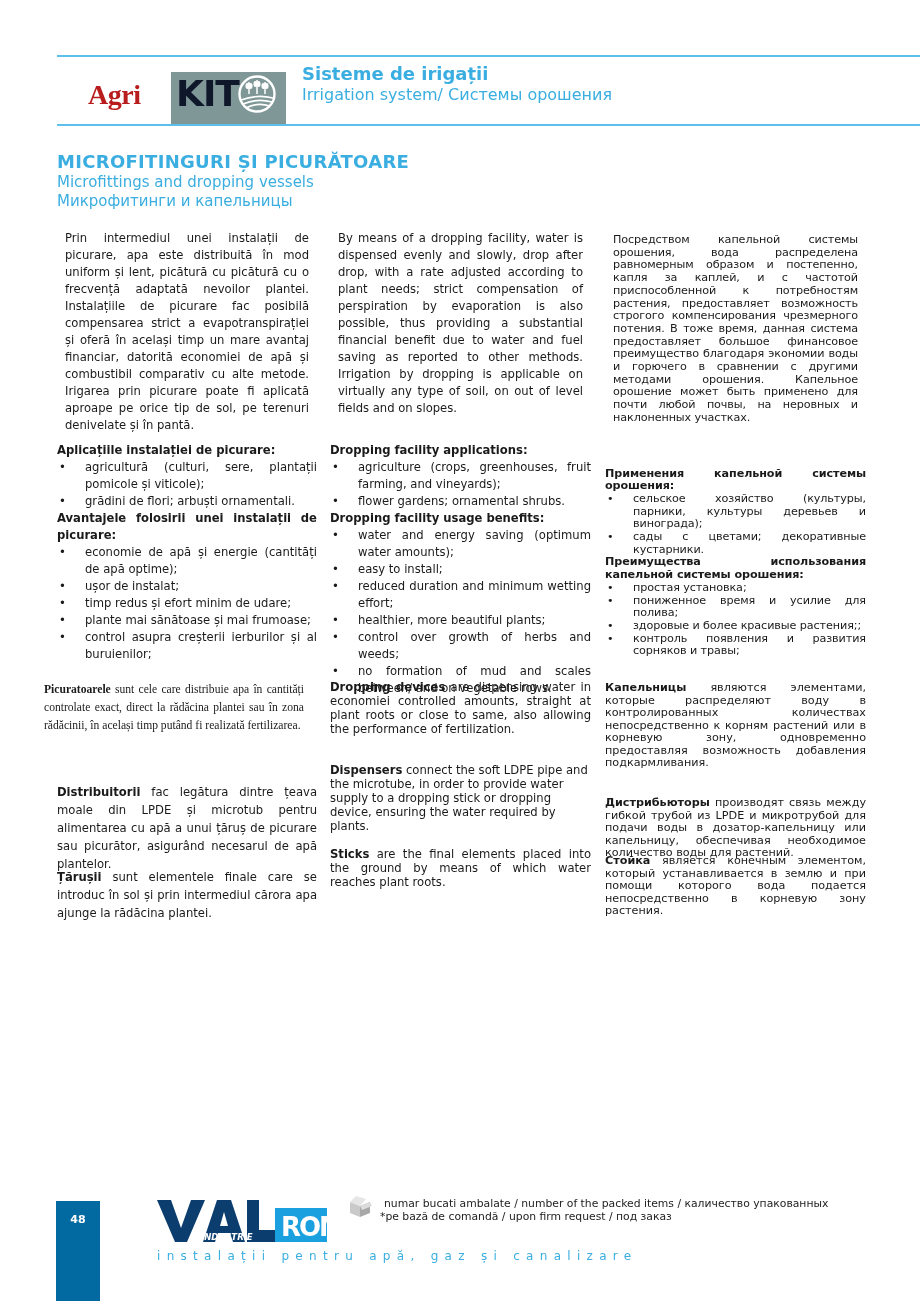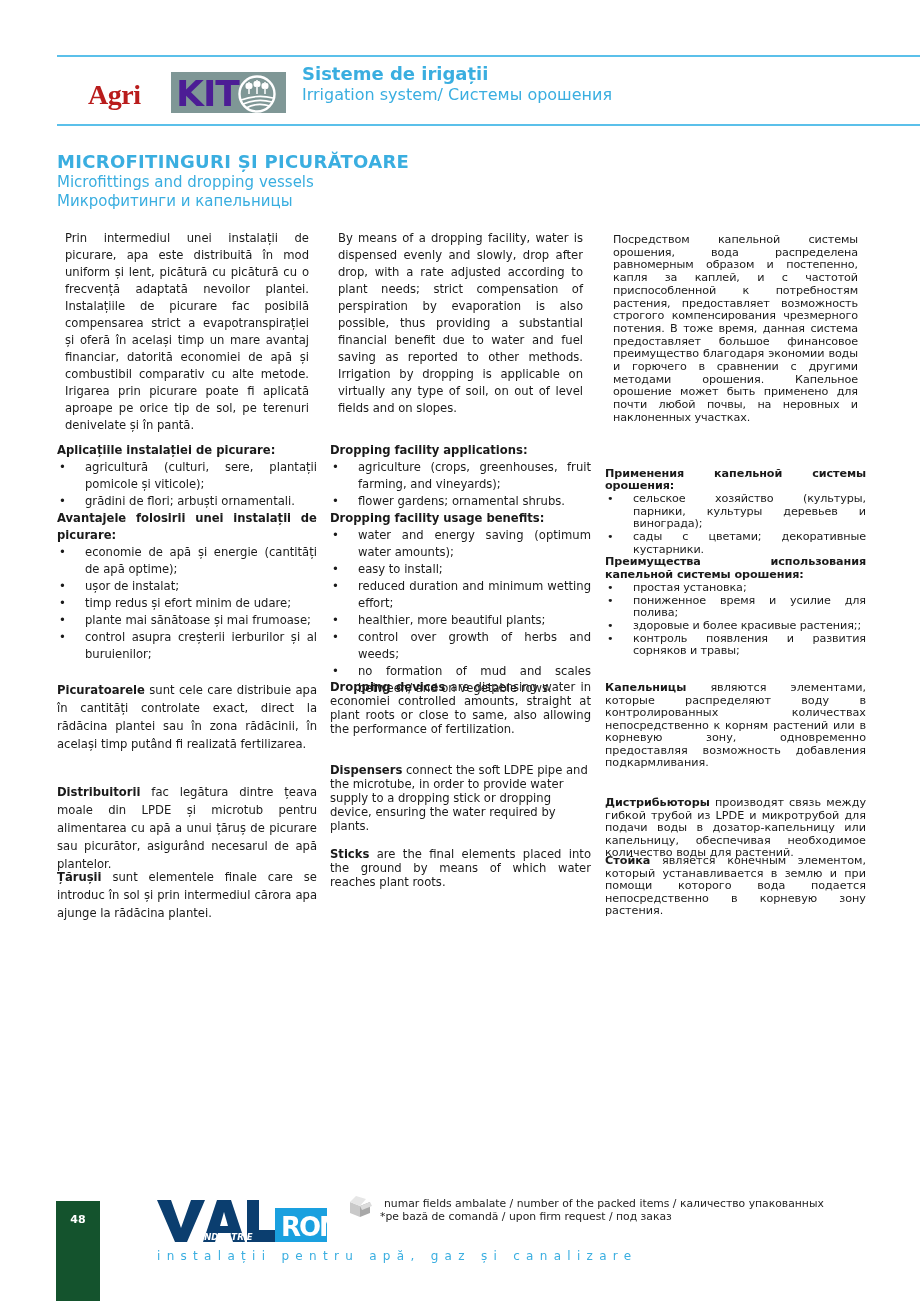--- a/index.html
+++ b/index.html
@@ -5,22 +5,22 @@
   html, body { margin: 0; padding: 0; background: #ffffff; }
   body { width: 920px; height: 1301px; position: relative; overflow: hidden;
          font-family: "DejaVu Sans", sans-serif; color: #1a1a1a; }
   .hline { position: absolute; left: 57px; right: 0; height: 2px; background: #5bc0ea; }
   #line-top { top: 55px; }
   #line-bottom { top: 124px; }
 
   
   .logo-agri { position: absolute; left: 88px; top: 75px; font-family: Liberation Serif, serif;
                font-weight: bold; font-size: 28px; color: #b91c1c; letter-spacing: -0.5px; line-height: 40px; }
-  .logo-kit { position: absolute; left: 171px; top: 72px; width: 115px; height: 41px; background: #7f9796;
-              color: #4c1d95; font-weight: bold; font-size: 36px; line-height: 44px; }
+  .logo-kit { position: absolute; left: 171px; top: 72px; width: 115px; height: 52px; background: #7f9796;
+              color: #0f172a; font-weight: bold; font-size: 36px; line-height: 44px; }
   .logo-kit .kit-text { position: absolute; left: 5px; top: 0; letter-spacing: -1px; }
   .logo-kit .emblem { position: absolute; left: 66px; top: 2px; width: 40px; height: 40px; }
 
   .hdr-title { position: absolute; left: 302px; top: 63px; font-size: 18px; font-weight: bold; color: #3aaee0; line-height: 22px; }
   .hdr-sub { position: absolute; left: 302px; top: 85px; font-size: 16px; color: #3aaee0; line-height: 20px; }
 
   .sec-title { position: absolute; left: 57px; top: 151px; font-size: 18px; font-weight: bold; color: #3aaee0; letter-spacing: 0.3px; line-height: 22px; }
   .sec-sub1 { position: absolute; left: 57px; top: 173px; font-size: 15px; color: #3aaee0; line-height: 19px; }
   .sec-sub2 { position: absolute; left: 57px; top: 192px; font-size: 15px; color: #3aaee0; line-height: 19px; }
 
@@ -35,21 +35,21 @@
   #col-en { left: 330px; width: 261px; top: 222px; }
   #col-ru { left: 605px; width: 261px; top: 226px; font-size: 11.2px; line-height: 12.7px; letter-spacing: -0.1px; }
   #col-ru li { padding-left: 28px; }
 
   .blk { position: absolute; font-size: 11.6px; line-height: 18px; text-align: justify; }
   .blk p { margin: 0; }
   .en-blk { line-height: 14px; font-size: 11.6px; }
   .ru-blk { font-size: 11.2px; line-height: 12.5px; }
 
   
-  .page-num-box { position: absolute; left: 56px; top: 1201px; width: 44px; height: 100px; background: #14532d; }
+  .page-num-box { position: absolute; left: 56px; top: 1201px; width: 44px; height: 100px; background: #0369a1; }
   .page-num { position: absolute; left: 0; width: 44px; top: 12px; text-align: center; color: #fff; font-weight: bold; font-size: 11px; }
   .valrom { position: absolute; left: 157px; top: 1198px; width: 170px; height: 48px; }
   .tagline { position: absolute; left: 157px; top: 1249px; font-size: 12px; color: #3aaee0; letter-spacing: 6.3px; white-space: nowrap; }
   .box-icon { position: absolute; left: 347px; top: 1194px; width: 26px; height: 24px; }
   .legend1 { position: absolute; left: 384px; top: 1197px; font-size: 10.8px; color: #222; white-space: nowrap; }
   .legend2 { position: absolute; left: 380px; top: 1210px; font-size: 10.8px; color: #222; white-space: nowrap; }
 </style>
 </head>
 <body>
 
@@ -131,21 +131,21 @@
   </ul>
   <p class="bh">Преимущества использования капельной системы орошения:</p>
   <ul>
     <li>простая установка;</li>
     <li>пониженное время и усилие для полива;</li>
     <li>здоровые и более красивые растения;;</li>
     <li>контроль появления и развития сорняков и травы;</li>
   </ul>
 </div>
 
-<div class="blk" style="left:57px; top:681px; width:260px;">
+<div class="blk" style="left:44px; top:681px; width:260px;font-family:Liberation Serif, serif;">
   <p><b>Picuratoarele</b><span> sunt cele care distribuie apa în cantități controlate exact, direct la rădăcina plantei sau în zona rădăcinii, în același timp putând fi realizată fertilizarea.</span></p>
 </div>
 <div class="blk" style="left:57px; top:783px; width:260px;">
   <p><b>Distribuitorii</b><span> fac legătura dintre țeava moale din LPDE și microtub pentru alimentarea cu apă a unui țăruș de picurare sau picurător, asigurând necesarul de apă plantelor.</span></p>
 </div>
 <div class="blk" style="left:57px; top:868px; width:260px;">
   <p><b>Țărușii</b><span> sunt elementele finale care se introduc în sol și prin intermediul cărora apa ajunge la rădăcina plantei.</span></p>
 </div>
 
 <div class="blk en-blk" style="left:330px; top:680px; width:261px;">
@@ -184,14 +184,14 @@
 </svg>
 
 <div class="tagline">instalații pentru apă, gaz și canalizare</div>
 
 <svg class="box-icon" viewBox="0 0 26 24">
   <polygon points="3,8 13,12 13,23 3,19" fill="#c9c9c9"></polygon>
   <polygon points="13,12 23,8 23,19 13,23" fill="#a8a8a8"></polygon>
   <polygon points="3,8 9,2 19,5 13,12" fill="#e6e6e6"></polygon>
   <polygon points="13,12 23,8 25,12 15,16" fill="#dcdcdc"></polygon>
 </svg>
-<div class="legend1">numar fields ambalate / number of the packed items / каличество упакованных</div>
+<div class="legend1">numar bucati ambalate / number of the packed items / каличество упакованных</div>
 <div class="legend2">*pe bază de comandă / upon firm request / под заказ</div>
 
 </body></html>

